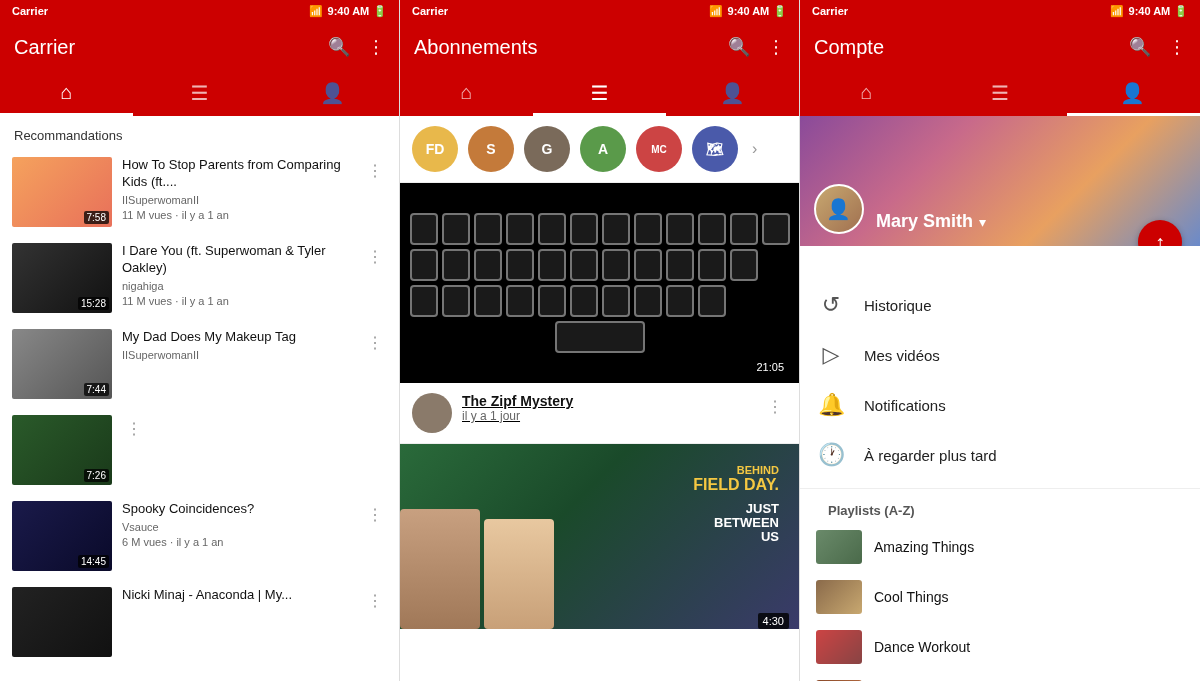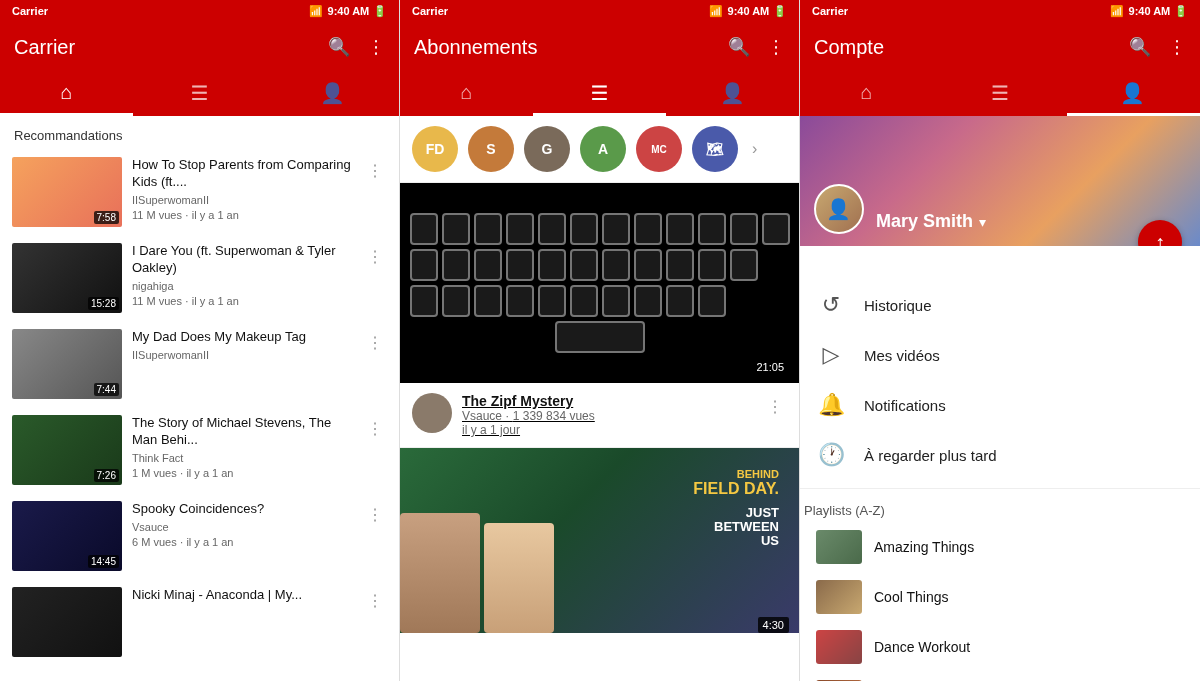--- a/index.html
+++ b/index.html
@@ -93,21 +93,21 @@
     
     .video-item {
       display: flex;
       align-items: flex-start;
       padding: 8px 12px;
       gap: 10px;
       cursor: pointer;
     }
     .video-thumb {
       position: relative;
-      width: 110px;
+      width: 100px;
       height: 70px;
       flex-shrink: 0;
       background: #222;
       border-radius: 2px;
       overflow: hidden;
     }
     .thumb-duration {
       position: absolute;
       bottom: 3px;
       right: 3px;
@@ -342,24 +342,24 @@
       align-items: center;
       padding: 12px 18px;
       gap: 20px;
       cursor: pointer;
     }
     .menu-icon { font-size: 22px; color: #555; width: 26px; text-align: center; }
     .menu-label { font-size: 15px; color: #222; }
 
     
     .playlists-title {
-      padding: 8px 4px 4px;
+      padding: 8px 28px 4px;
       font-size: 13px;
       color: #555;
-      font-weight: 400;
+      font-weight: 700;
     }
     .playlist-item {
       display: flex;
       align-items: center;
       padding: 8px 16px;
       gap: 12px;
       cursor: pointer;
     }
     .playlist-thumb {
       width: 46px;
@@ -442,25 +442,20 @@
       <div class="video-info">
         <div class="video-title">My Dad Does My Makeup Tag</div>
         <div class="video-meta">IISuperwomanII</div>
       </div>
       <span class="video-more">⋮</span>
     </div>
 
     <div class="video-item">
       <div class="video-thumb thumb-4">
         <span class="thumb-duration">7:26</span>
-      </div>
-      <div class="video-info">
-        <div class="video-title">The Story of Michael Stevens, The Man Behi...</div>
-        <div class="video-meta">Think Fact</div>
-        <div class="video-meta">1 M vues · il y a 1 an</div>
       </div>
       <span class="video-more">⋮</span>
     </div>
 
     <div class="video-item">
       <div class="video-thumb thumb-5">
         <span class="thumb-duration">14:45</span>
       </div>
       <div class="video-info">
         <div class="video-title">Spooky Coincidences?</div>
@@ -563,23 +558,20 @@
         </div>
       </div>
     </div>
     <span class="featured-duration">21:05</span>
   </div>
 
   <div class="vid-info-row">
     <div class="channel-thumb"></div>
     <div class="vid-details">
       <div class="vid-title">The Zipf Mystery</div>
-      <div class="vid-sub">
-        <span>Vsauce</span> · <span>1 339 834 vues</span>
-      </div>
       <div class="vid-sub">il y a 1 jour</div>
     </div>
     <span class="video-more">⋮</span>
   </div>
 
   <div class="second-video">
     <div class="field-day-bg">
       <div style="position:absolute;left:0;bottom:0;display:flex;align-items:flex-end;">
         <div class="face-placeholder"></div>
         <div class="face-placeholder2"></div>

